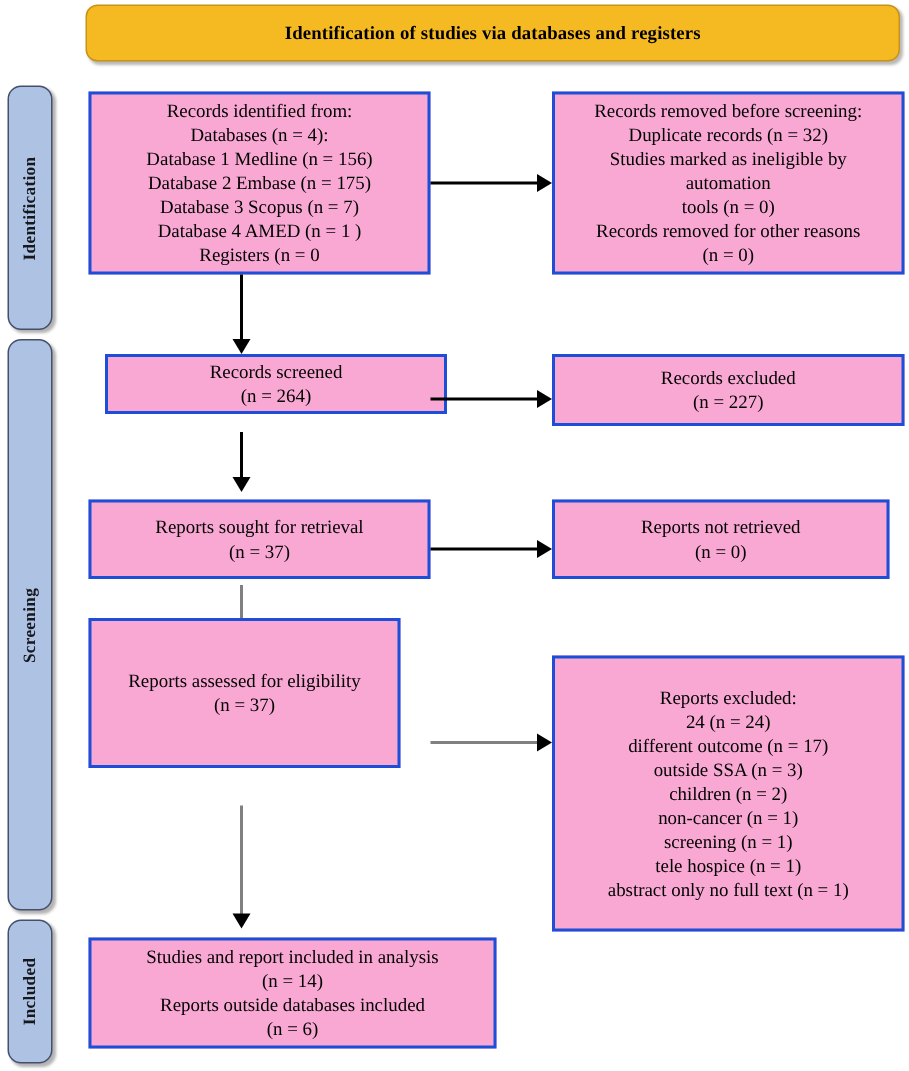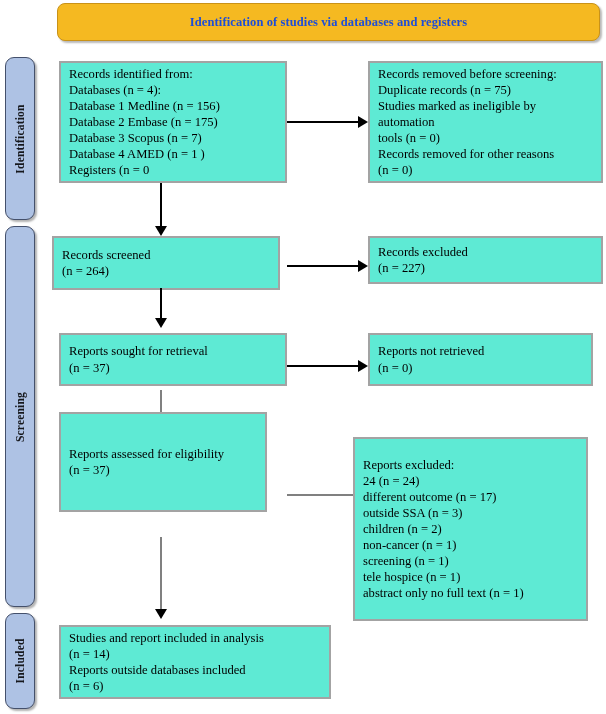--- a/index.html
+++ b/index.html
@@ -31,21 +31,21 @@
     box-shadow: 2px 2px 2px rgba(0,0,0,0.28);
     display: flex;
     align-items: center;
     justify-content: center;
     box-sizing: border-box;
   }
   .banner-text {
     font-family: "Liberation Serif", "DejaVu Serif", serif;
     font-weight: bold;
     font-size: 12.5px;
-    color: #1d4ed8;
+    color: #000000;
     letter-spacing: 0.1px;
     text-align: right;
   }
 
   
   .phase {
     position: absolute;
     left: 5px;
     width: 30px;
     background: #AEC2E4;
@@ -64,26 +64,27 @@
     font-family: "Liberation Serif", "DejaVu Serif", serif;
     font-weight: bold;
     font-size: 11.5px;
     color: #16181d;
     letter-spacing: 0.2px;
   }
 
   
   .box {
     position: absolute;
-    background: #5eead4;
-    border: 2px solid #a3a3a3;
+    background: #f9a8d4;
+    border: 2px solid #1d4ed8;
     box-sizing: border-box;
     display: flex;
     flex-direction: column;
     justify-content: center;
+    text-align: center;
   }
   .box-inner {
     padding: 0 8px;
   }
   .line {
     font-family: "Liberation Serif", "DejaVu Serif", serif;
     font-size: 12.6px;
     line-height: 16.1px;
     color: #000000;
     white-space: pre;
@@ -152,33 +153,33 @@
       <div class="line">Registers (n = 0</div>
     </div>
   </div>
 
   <div class="hline" style="left:287px; top:121px; width:74px;"></div>
   <div class="arrow-right" style="left:358px; top:116px;"></div>
 
   <div class="box" style="left:368px; top:61px; width:235px; height:122px;">
     <div class="box-inner">
       <div class="line">Records removed before screening:</div>
-      <div class="line">Duplicate records (n = 75)</div>
+      <div class="line">Duplicate records (n = 32)</div>
       <div class="line">Studies marked as ineligible by</div>
       <div class="line">automation</div>
       <div class="line">tools (n = 0)</div>
       <div class="line">Records removed for other reasons</div>
       <div class="line">(n = 0)</div>
     </div>
   </div>
 
   <div class="vline" style="left:160px; top:183px; height:48px;"></div>
   <div class="arrow-down" style="left:155px; top:226px;"></div>
 
-  <div class="box" style="left:52px; top:236px; width:228px; height:54px;">
+  <div class="box" style="left:70px; top:236px; width:228px; height:40px;">
     <div class="box-inner">
       <div class="line">Records screened</div>
       <div class="line">(n = 264)</div>
     </div>
   </div>
 
   <div class="hline" style="left:287px; top:265px; width:74px;"></div>
   <div class="arrow-right" style="left:358px; top:260px;"></div>
 
   <div class="box" style="left:368px; top:236px; width:235px; height:48px;">
@@ -214,21 +215,21 @@
   <div class="box" style="left:59px; top:412px; width:208px; height:100px;">
     <div class="box-inner">
       <div class="line">Reports assessed for eligibility</div>
       <div class="line">(n = 37)</div>
     </div>
   </div>
 
   <div class="hline gray" style="left:287px; top:494px; width:74px;"></div>
   <div class="arrow-right" style="left:358px; top:489px;"></div>
 
-  <div class="box" style="left:353px; top:437px; width:235px; height:184px;">
+  <div class="box" style="left:368px; top:437px; width:235px; height:184px;">
     <div class="box-inner">
       <div class="line">Reports excluded:</div>
       <div class="line">24 (n = 24)</div>
       <div class="line">different outcome (n = 17)</div>
       <div class="line">outside SSA (n = 3)</div>
       <div class="line">children (n = 2)</div>
       <div class="line">non-cancer (n = 1)</div>
       <div class="line">screening (n = 1)</div>
       <div class="line">tele hospice (n = 1)</div>
       <div class="line">abstract only no full text (n = 1)</div>

